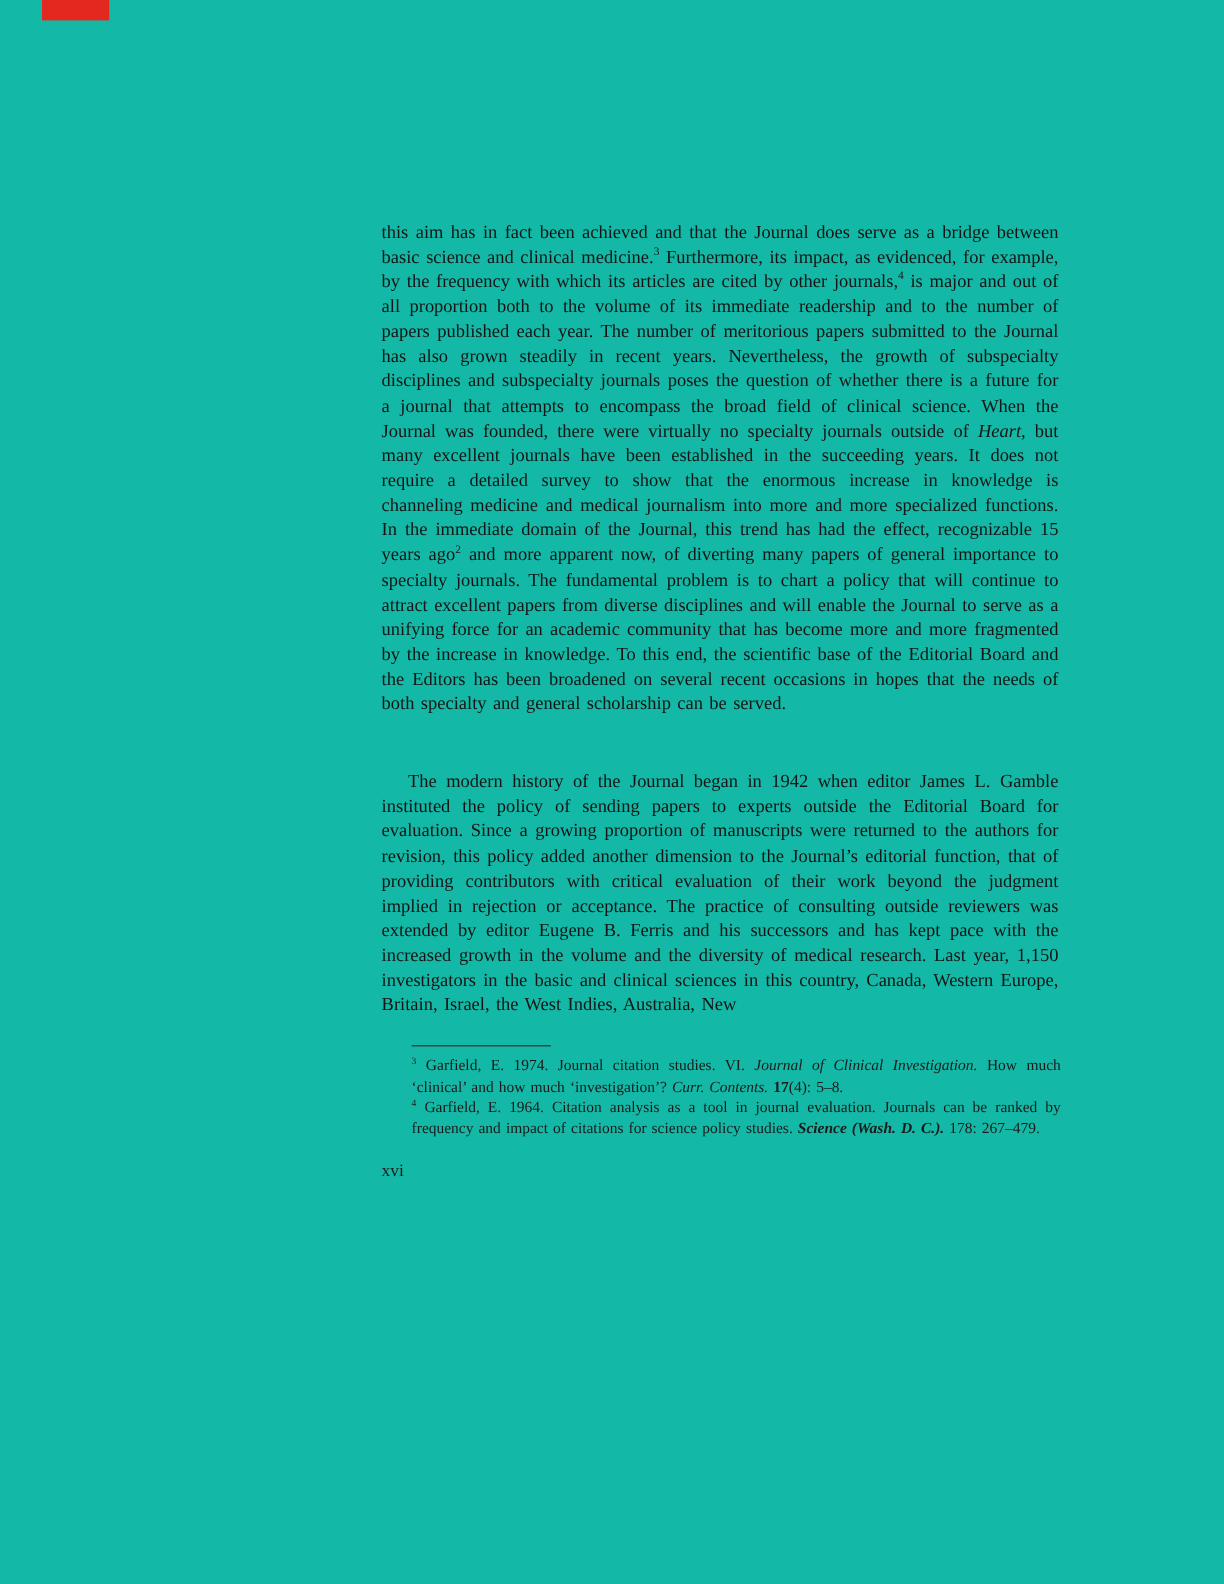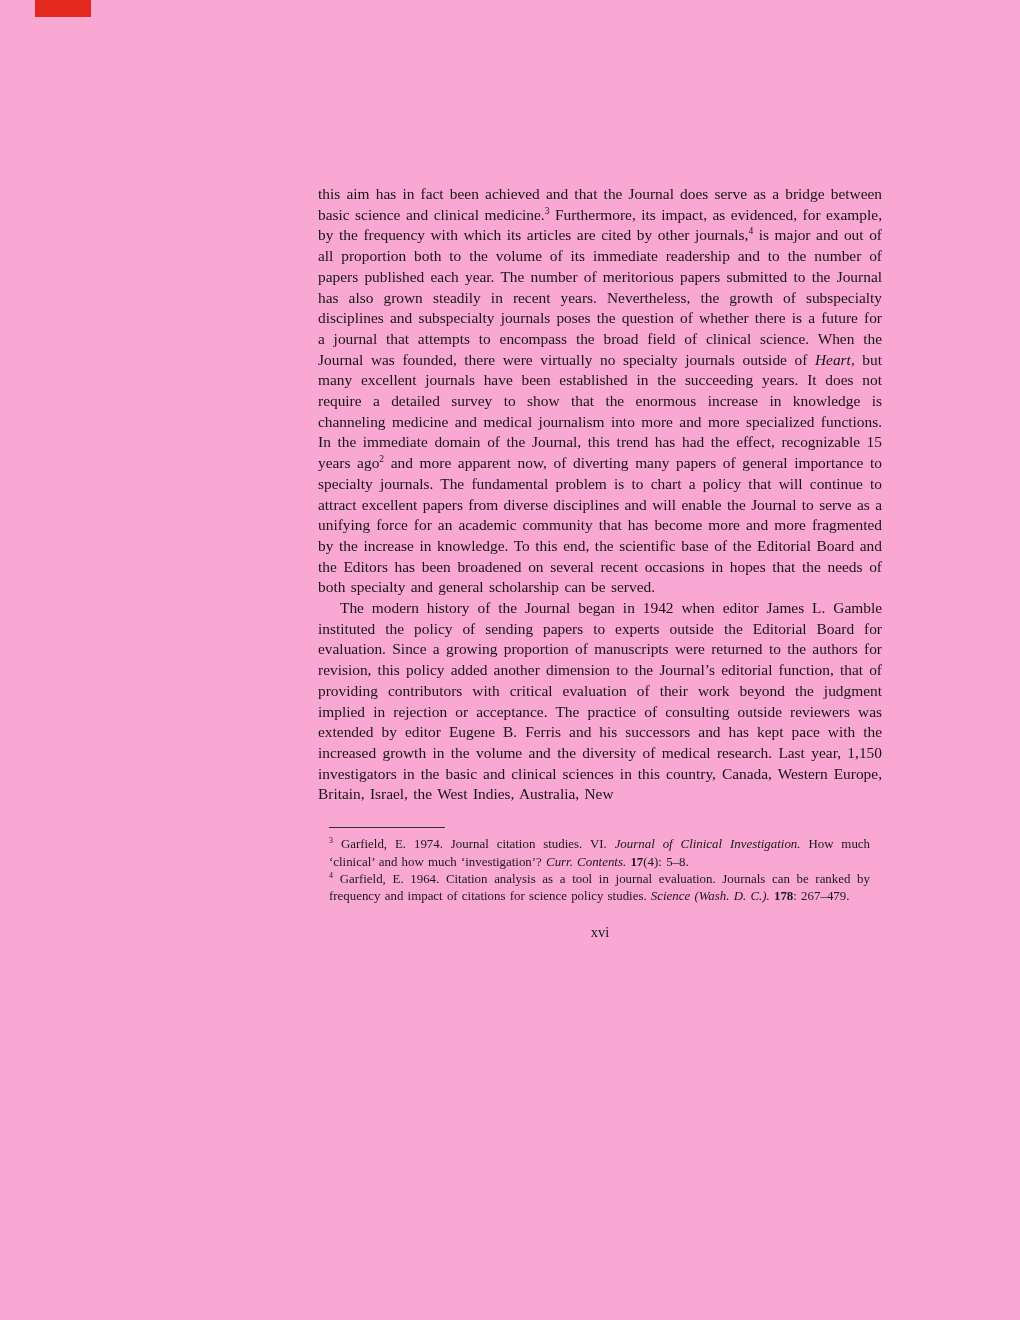--- a/index.html
+++ b/index.html
@@ -1,20 +1,20 @@
 <!DOCTYPE html>
 <html><head>
 <meta charset="utf-8">
 <style>
   html, body { margin: 0; padding: 0; background: #ffffff; }
   .page {
     position: relative;
     width: 1020px;
     height: 1320px;
-    background: #f9a8d4;
+    background: #14b8a6;
     font-family: "Liberation Serif", "DejaVu Serif", serif;
     color: #161616;
     overflow: hidden;
   }
   .red-mark {
     position: absolute;
     left: 35px;
     top: 0;
     width: 56px;
     height: 17px;
@@ -27,64 +27,64 @@
     width: 564px;
   }
   .para {
     margin: 0;
     text-align: justify;
     font-size: 15.4px;
     line-height: 20.7px;
     color: #151515;
     word-spacing: 1.5px;
   }
-  .para.indent { text-indent: 22px; }
+  .para.indent { text-indent: 22px; margin-top: 44px; }
   sup { font-size: 0.62em; line-height: 0; vertical-align: super; }
   .footnotes {
     margin-top: 22px;
-    margin-left: 11px;
+    margin-left: 25px;
     width: 541px;
   }
   .fn-rule {
     width: 116px;
     height: 0;
     border-top: 1.5px solid #2e2e2e;
     margin-bottom: 8px;
   }
   .footnote {
     margin: 0;
     text-align: justify;
     font-size: 12.9px;
     line-height: 17.4px;
     color: #1a1a1a;
     word-spacing: 1px;
   }
   .page-number {
     margin-top: 18px;
-    text-align: center;
+    text-align: left;
     font-size: 14.5px;
     color: #1a1a1a;
   }
 </style>
 </head>
 <body>
 
 <div class="page">
 
   <div class="red-mark"></div>
 
   <div class="text-block">
 
     <p class="para"><span>this aim has in fact been achieved and that the Journal does serve as a bridge between basic science and clinical medicine.</span><sup>3</sup><span> Furthermore, its impact, as evidenced, for example, by the frequency with which its articles are cited by other journals,</span><sup>4</sup><span> is major and out of all proportion both to the volume of its immediate readership and to the number of papers published each year. The number of meritorious papers submitted to the Journal has also grown steadily in recent years. Nevertheless, the growth of subspecialty disciplines and subspecialty journals poses the question of whether there is a future for a journal that attempts to encompass the broad field of clinical science. When the Journal was founded, there were virtually no specialty journals outside of </span><span style="font-style: italic;">Heart,</span><span> but many excellent journals have been established in the succeeding years. It does not require a detailed survey to show that the enormous increase in knowledge is channeling medicine and medical journalism into more and more specialized functions. In the immediate domain of the Journal, this trend has had the effect, recognizable 15 years ago</span><sup>2</sup><span> and more apparent now, of diverting many papers of general importance to specialty journals. The fundamental problem is to chart a policy that will continue to attract excellent papers from diverse disciplines and will enable the Journal to serve as a unifying force for an academic community that has become more and more fragmented by the increase in knowledge. To this end, the scientific base of the Editorial Board and the Editors has been broadened on several recent occasions in hopes that the needs of both specialty and general scholarship can be served.</span></p>
 
     <p class="para indent"><span>The modern history of the Journal began in 1942 when editor James L. Gamble instituted the policy of sending papers to experts outside the Editorial Board for evaluation. Since a growing proportion of manuscripts were returned to the authors for revision, this policy added another dimension to the Journal’s editorial function, that of providing contributors with critical evaluation of their work beyond the judgment implied in rejection or acceptance. The practice of consulting outside reviewers was extended by editor Eugene B. Ferris and his successors and has kept pace with the increased growth in the volume and the diversity of medical research. Last year, 1,150 investigators in the basic and clinical sciences in this country, Canada, Western Europe, Britain, Israel, the West Indies, Australia, New</span></p>
 
     <div class="footnotes">
       <div class="fn-rule"></div>
       <p class="footnote"><sup>3</sup><span> Garfield, E. 1974. Journal citation studies. VI. </span><span style="font-style: italic;">Journal of Clinical Investigation.</span><span> How much ‘clinical’ and how much ‘investigation’? </span><span style="font-style: italic;">Curr. Contents. </span><span style="font-weight: bold;">17</span><span>(4): 5–8.</span></p>
-      <p class="footnote"><sup>4</sup><span> Garfield, E. 1964. Citation analysis as a tool in journal evaluation. Journals can be ranked by frequency and impact of citations for science policy studies. </span><span style="font-style: italic;">Science (Wash. D. C.). </span><span style="font-weight: bold;">178</span><span>: 267–479.</span></p>
+      <p class="footnote"><sup>4</sup><span> Garfield, E. 1964. Citation analysis as a tool in journal evaluation. Journals can be ranked by frequency and impact of citations for science policy studies. </span><span style="font-style: italic; font-weight: bold;">Science (Wash. D. C.). </span><span style="font-weight: normal;">178</span><span>: 267–479.</span></p>
     </div>
 
     <div class="page-number">xvi</div>
 
   </div>
 
 </div>
 
 </body></html>

